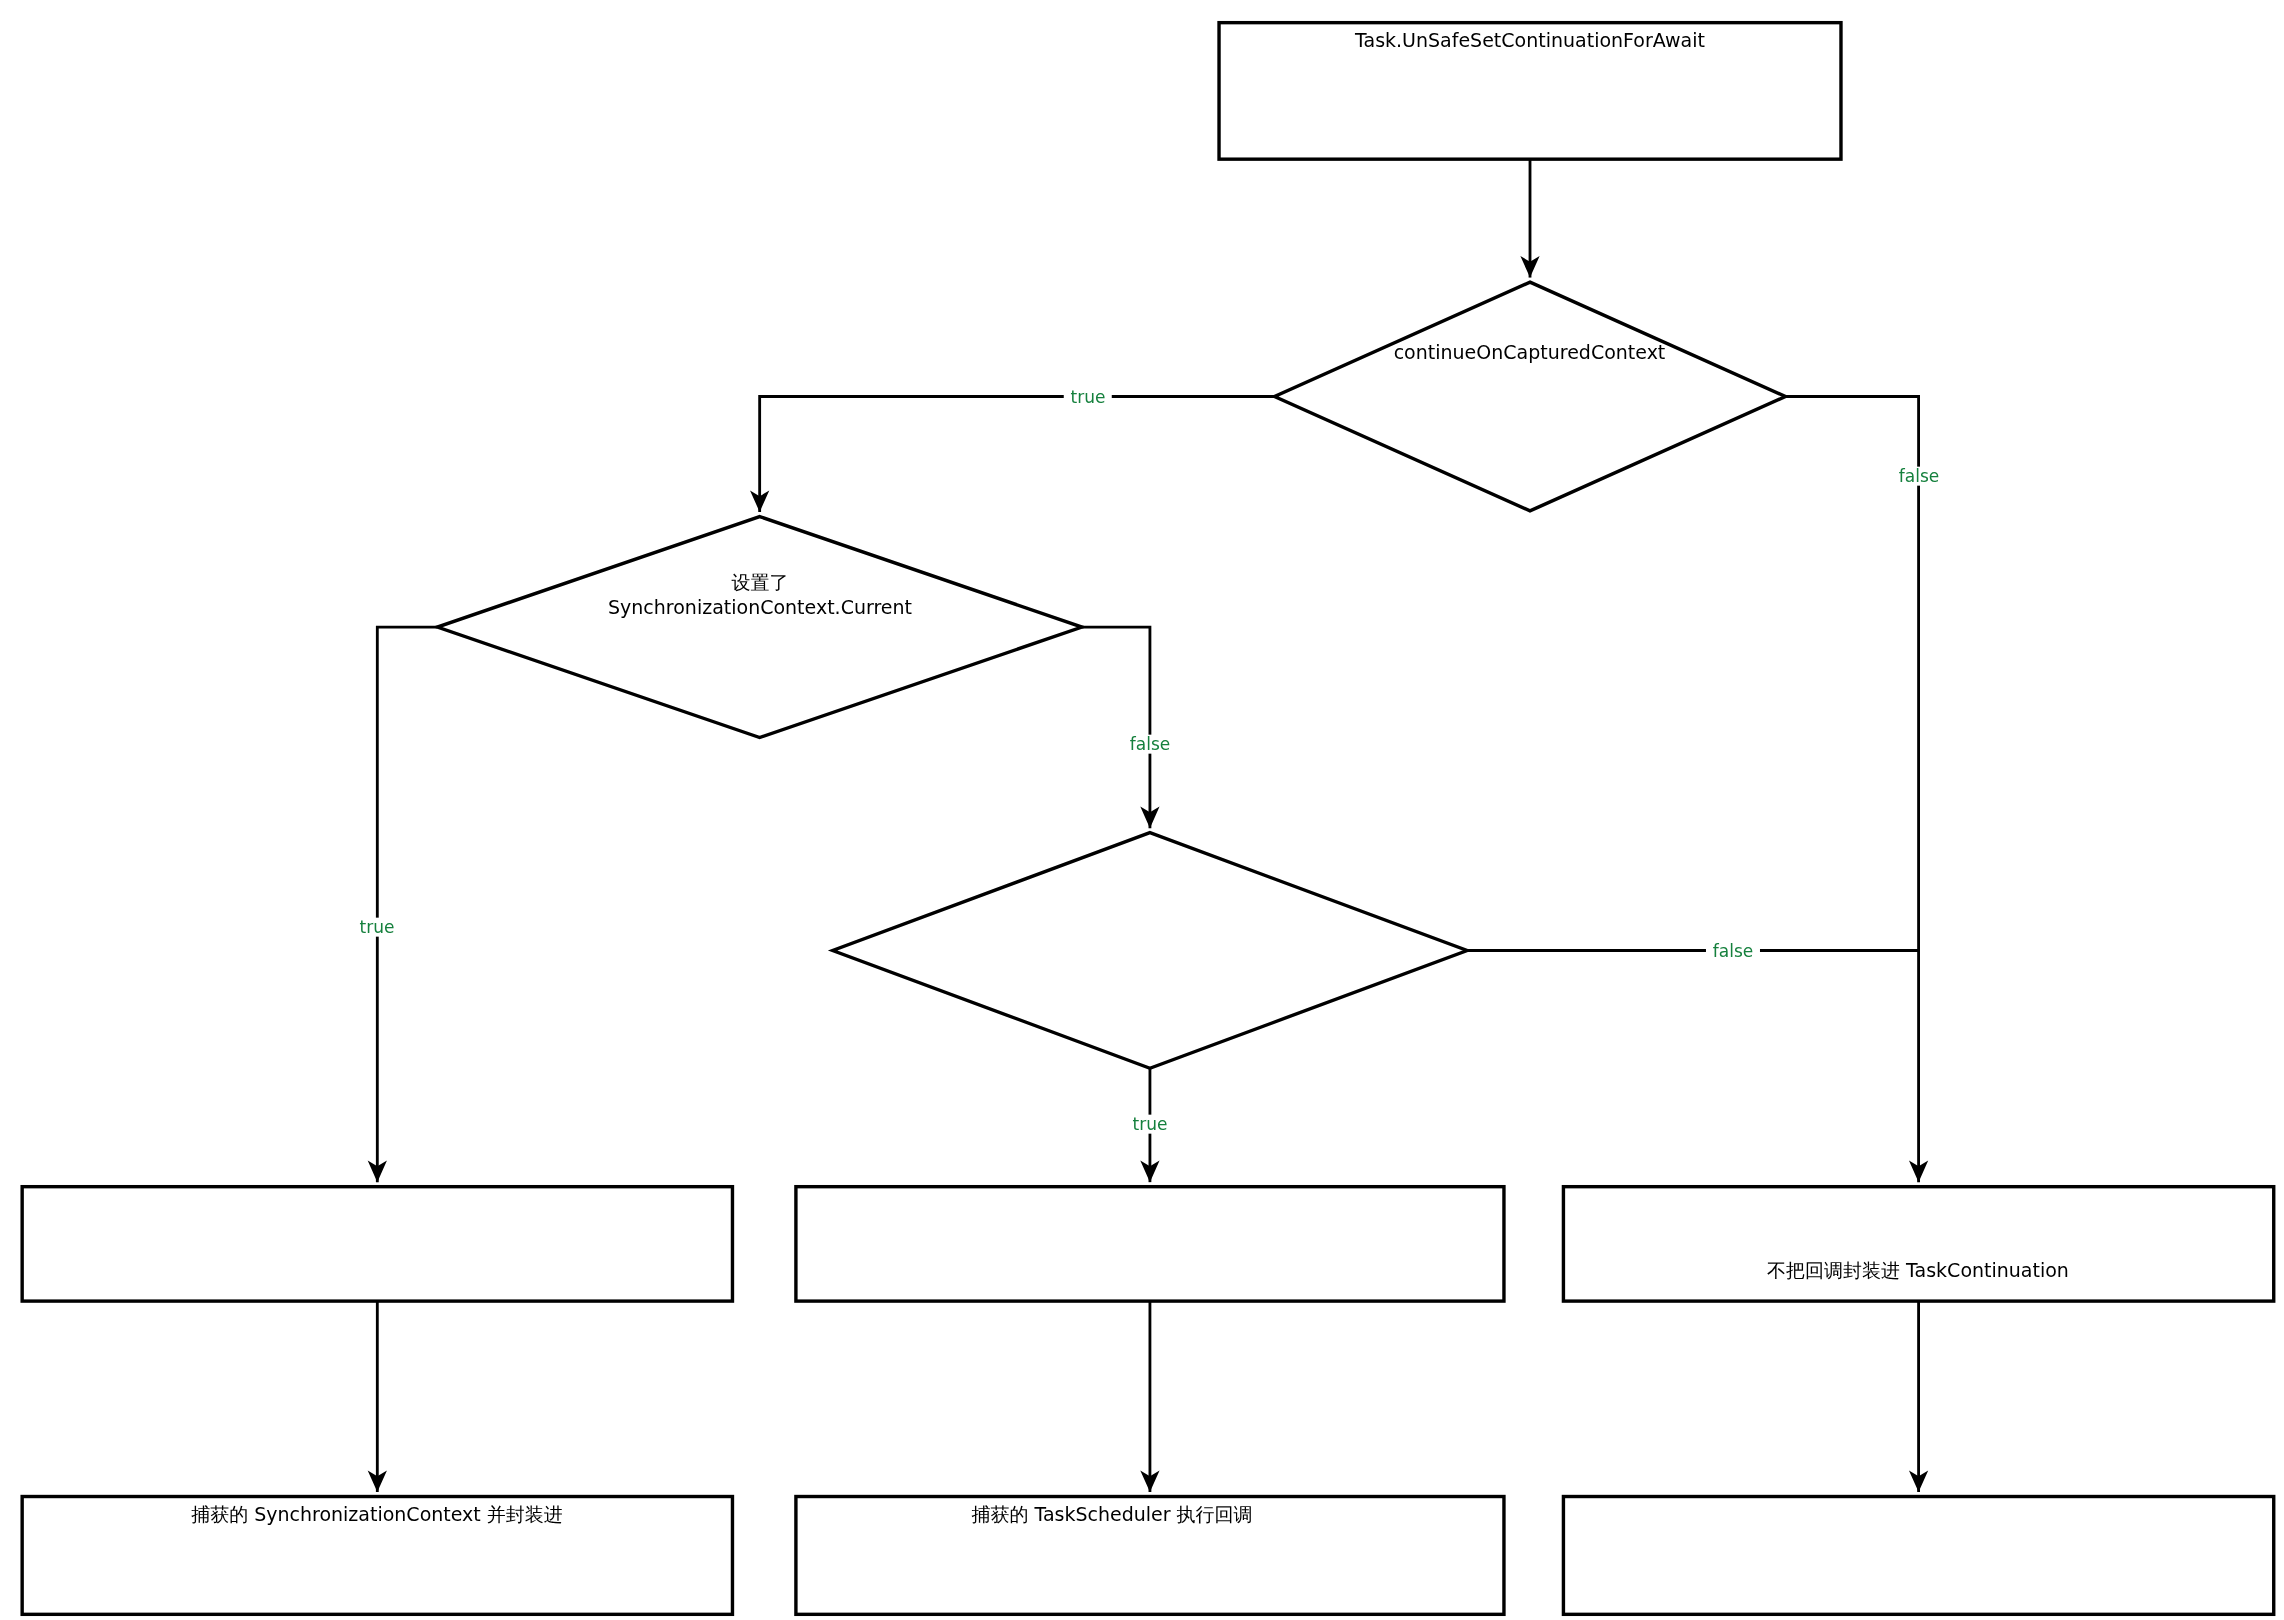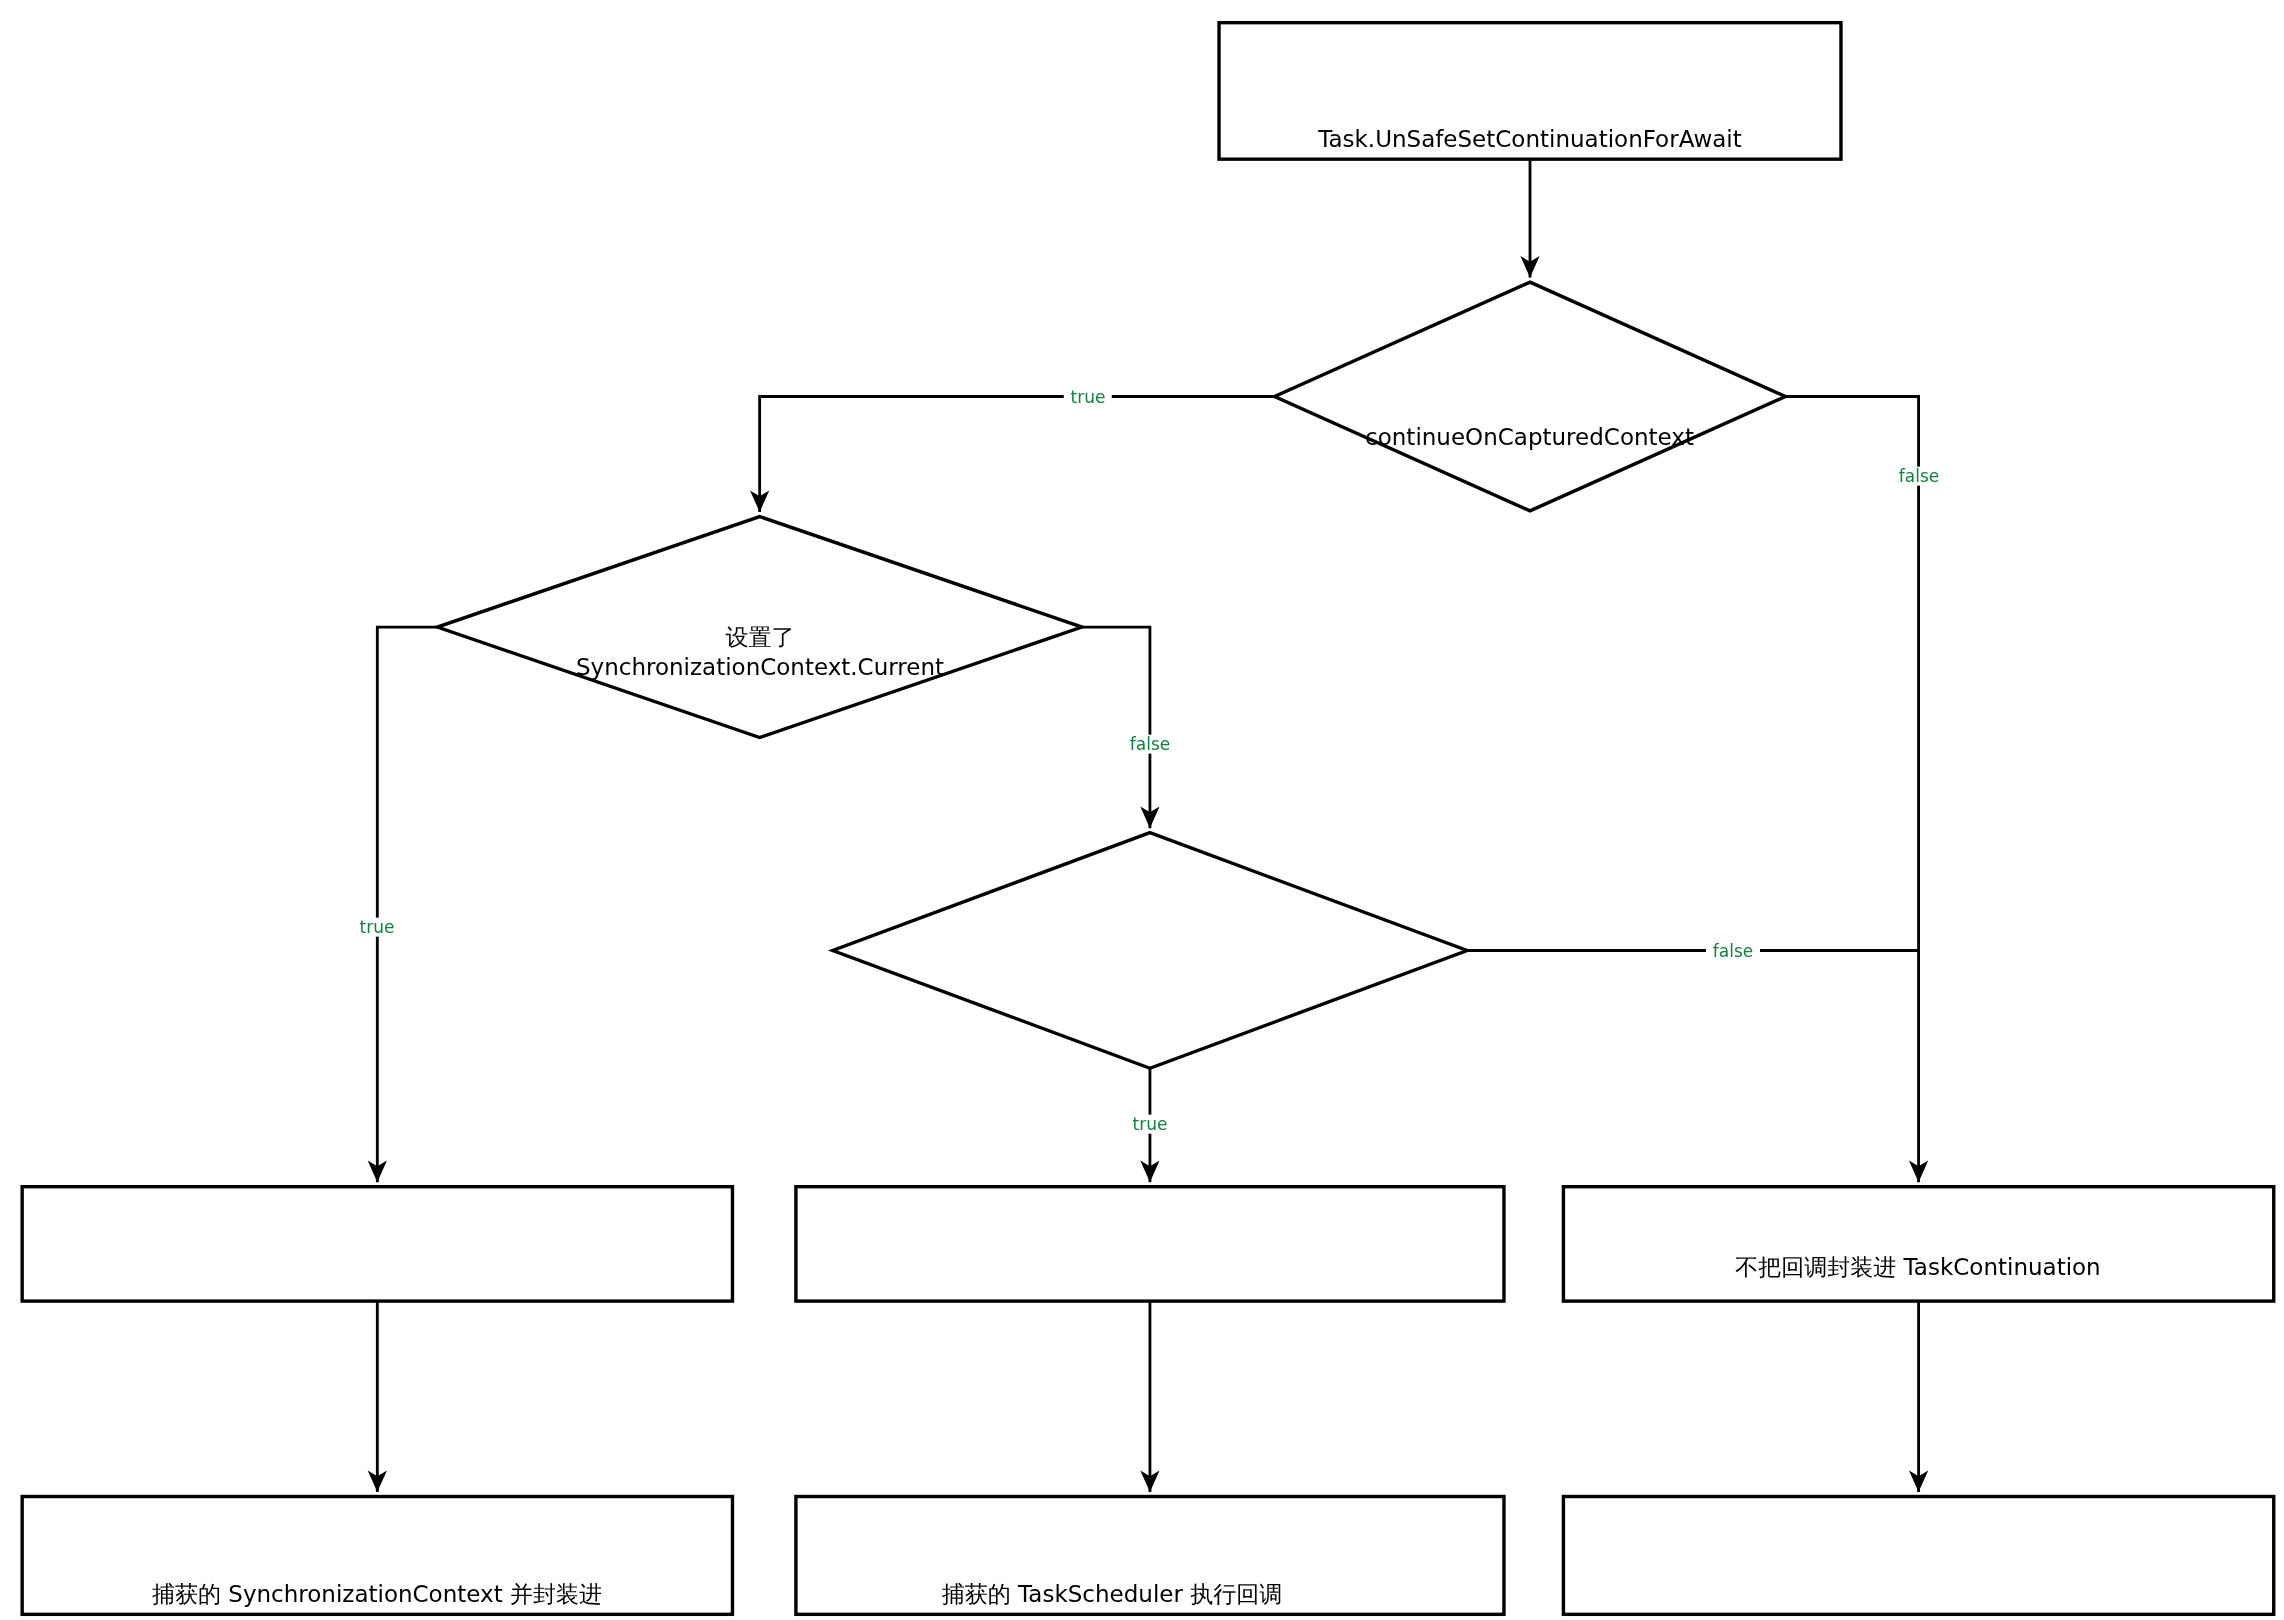--- a/index.html
+++ b/index.html
@@ -21,24 +21,24 @@
     background: #ffffff;
   }
   .canvas svg {
     position: absolute;
     left: 0;
     top: 0;
   }
   .node-label {
     position: absolute;
     display: flex;
-    align-items: flex-end;
+    align-items: flex-start;
     justify-content: center;
     text-align: center;
-    font-size: 23px;
+    font-size: 19px;
     color: #000000;
     pointer-events: none;
   }
   .node-label .lines > div {
     display: block;
   }
   .box-label {
     line-height: 1.83;
   }
   .diamond-label {
@@ -111,21 +111,21 @@
   <div class="node-label diamond-label" style="left:505px;top:570px;width:510px;height:113px;">
     <div class="lines">
       <div>设置了</div>
       <div>SynchronizationContext.Current</div>
     </div>
   </div>
 
 
 
 
-  <div class="node-label box-label" style="left:1563px;top:1174px;width:710px;height:114px;">
+  <div class="node-label box-label" style="left:1563px;top:1253px;width:710px;height:114px;">
     <div>不把回调封装进 TaskContinuation</div>
   </div>
 
   <div class="node-label box-label" style="left:22px;top:1497px;width:710px;height:118px;">
     <div>捕获的 SynchronizationContext 并封装进</div>
   </div>
 
   <div class="node-label box-label" style="left:758px;top:1497px;width:708px;height:118px;">
     <div>捕获的 TaskScheduler 执行回调</div>
   </div>

